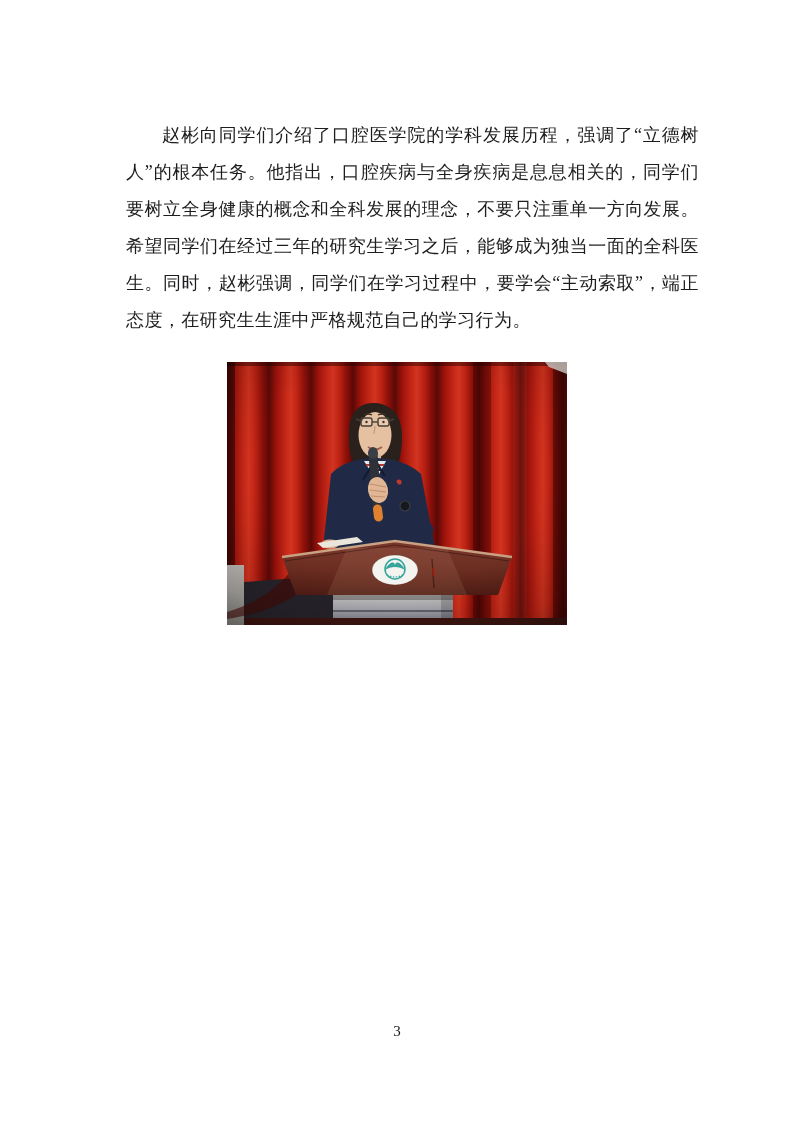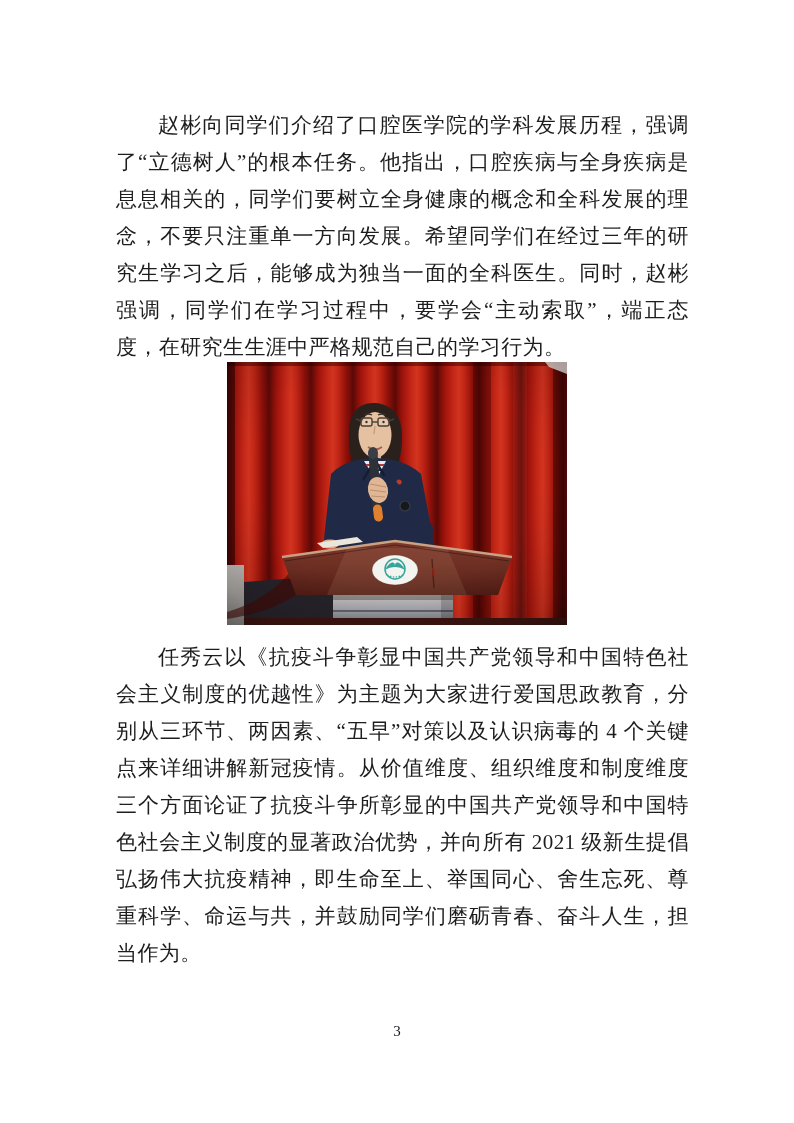--- a/index.html
+++ b/index.html
@@ -8,22 +8,22 @@
     width: 794px;
     height: 1123px;
     background: #ffffff;
     overflow: hidden;
     font-family: "Liberation Serif", "DejaVu Serif", serif;
   }
   .para {
     position: absolute;
     left: 110px;
     width: 573px;
-    margin: 6px;
-    font-size: 21px;
+    margin: 16px;
+    font-size: 18px;
     line-height: 37px;
     letter-spacing: 0.4px;
     color: #1d1d1f;
     text-align: justify;
     text-indent: 2em;
   }
   .para-1 { top: 101px; }
   .para-2 { top: 633px; }
   .photo-wrap {
     position: absolute;
@@ -161,17 +161,16 @@
         <rect x="106" y="233" width="120" height="5" fill="rgba(0,0,0,0.28)"></rect>
         <line x1="106" y1="249" x2="226" y2="249" stroke="#62626e" stroke-width="2"></line>
         <rect x="214" y="233" width="12" height="25" fill="rgba(0,0,0,0.18)"></rect>
         <rect x="17" y="256" width="323" height="7" fill="#3d1410"></rect>
       </g>
 
       <rect width="340" height="263" fill="url(#vign)"></rect>
     </svg>
   </figure>
 
-  <p class="para para-2">任秀云以《抗疫斗争彰显中国共产党领导和中国特色社会主义制度的优越性》为主题为大家进行爱国思政教育，分别从三环节、两因素、“五早”对策以及认识病毒的 4 个关键点来详细讲解新冠疫情。从价值维度、组织维度和制度维度三个方面论证了抗疫斗争所彰显的中国共产党领导和中国特色社会主义制度的显著政治优势，并向所有 2021 级新生提倡弘扬伟大抗疫精神，即生命至上、举国同心、舍生忘死、尊重科学、命运与共，并鼓励同学们磨砺青春、奋斗人生，担当作为。</p>
 
   <div class="page-number">3</div>
 
 </div>
 
 </body></html>

